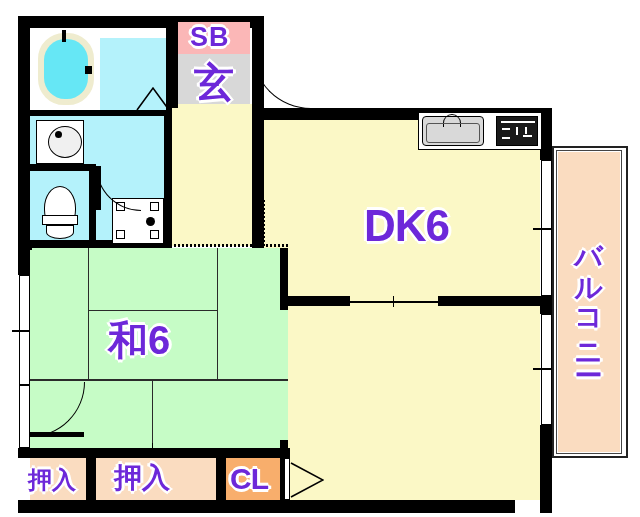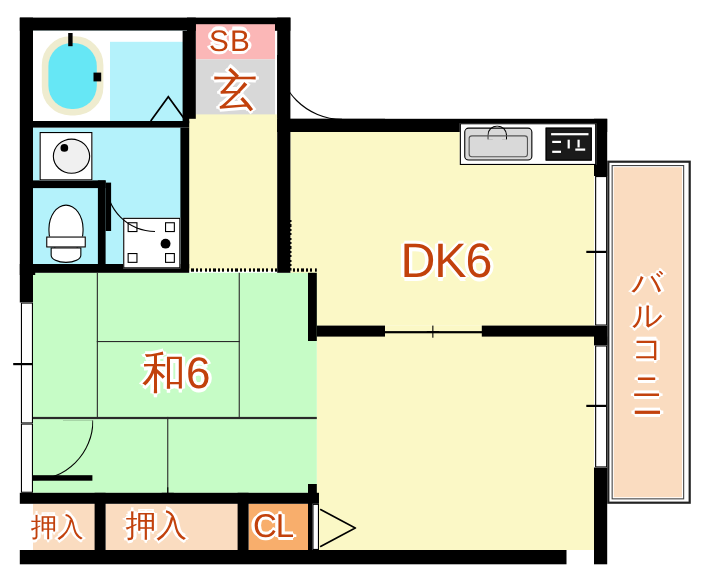--- a/index.html
+++ b/index.html
@@ -33,32 +33,32 @@
   .fill-wall   { background: #000000; }
 
   
   .line-h { background: #000000; height: 1px; }
   .line-v { background: #000000; width: 1px; }
   .line-h2 { background: #000000; height: 2px; }
 
   
   .label {
     position: absolute;
-    font-weight: normal;
-    color: #c2410c;
+    font-weight: bold;
+    color: #6d28d9;
     white-space: nowrap;
     text-shadow:
       2px 0 #fff, -2px 0 #fff, 0 2px #fff, 0 -2px #fff,
       1px 1px #fff, -1px -1px #fff, 1px -1px #fff, -1px 1px #fff,
       3px 0 #fff, -3px 0 #fff, 0 3px #fff, 0 -3px #fff;
     line-height: 1;
   }
   .label-dk   { font-size: 44px; letter-spacing: -1px; }
   .label-you  { font-size: 40px; }
-  .label-wa   { font-size: 40px; margin-left: 21px; }
+  .label-wa   { font-size: 40px; }
   .label-sb   { font-size: 27px; letter-spacing: 1px; }
   .label-gen  { font-size: 40px; }
   .label-cl   { font-size: 30px; letter-spacing: -1px; }
   .label-oshi { font-size: 28px; }
   .label-oshi-sm { font-size: 24px; }
   .label-bal  { font-size: 28px; writing-mode: vertical-rl; text-orientation: upright; letter-spacing: 2px; }
 
   
   .arc {
     position: absolute;
@@ -280,21 +280,21 @@
   <div class="bx fill-wall" style="left:96px; top:166px; width:5px; height:44px;"></div>
 
   <div class="arc arc-br" style="left:30px; top:382px; width:54px; height:54px;"></div>
   <div class="bx fill-wall" style="left:30px; top:432px; width:54px; height:5px;"></div>
 
   <div class="bx" style="left:284px; top:458px; width:6px; height:42px; background:#fff; border:1.4px solid #000;"></div>
   <svg class="bx" style="left:290px; top:462px;" width="34" height="36" viewBox="0 0 34 36">
     <polyline points="1,1 33,18 1,35" fill="none" stroke="#000" stroke-width="1.6"></polyline>
   </svg>
 
-  <div class="label label-dk" style="left:364px; top:216px;">DK6</div>
+  <div class="label label-dk" style="left:364px; top:204px;">DK6</div>
   <div class="label label-wa" style="left:108px; top:320px;">和6</div>
   <div class="label label-bal" style="left:574px; top:225px;">バルコニー</div>
   <div class="label label-sb" style="left:190px; top:24px;">SB</div>
   <div class="label label-gen" style="left:194px; top:62px;">玄</div>
   <div class="label label-cl" style="left:230px; top:464px;">CL</div>
   <div class="label label-oshi-sm" style="left:28px; top:468px;">押入</div>
   <div class="label label-oshi" style="left:114px; top:464px;">押入</div>
 
 </div>
 

